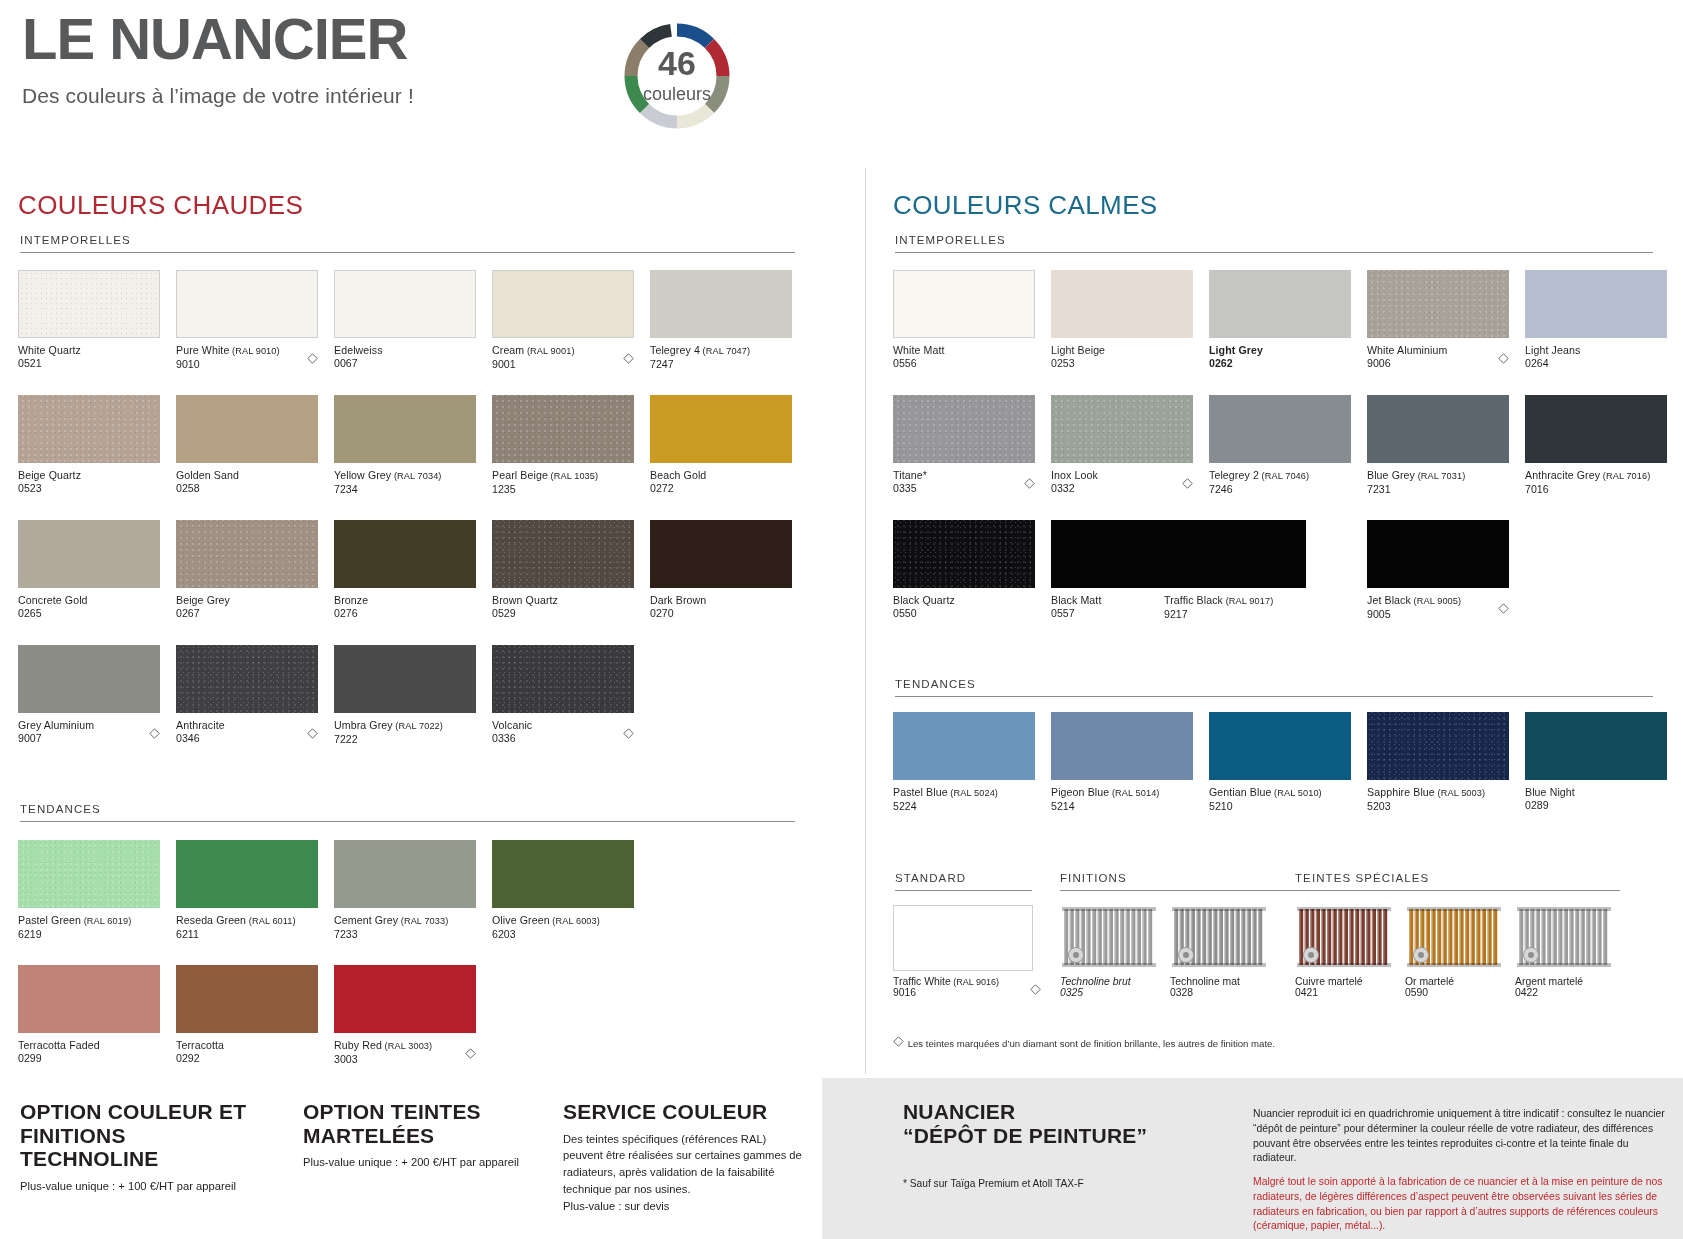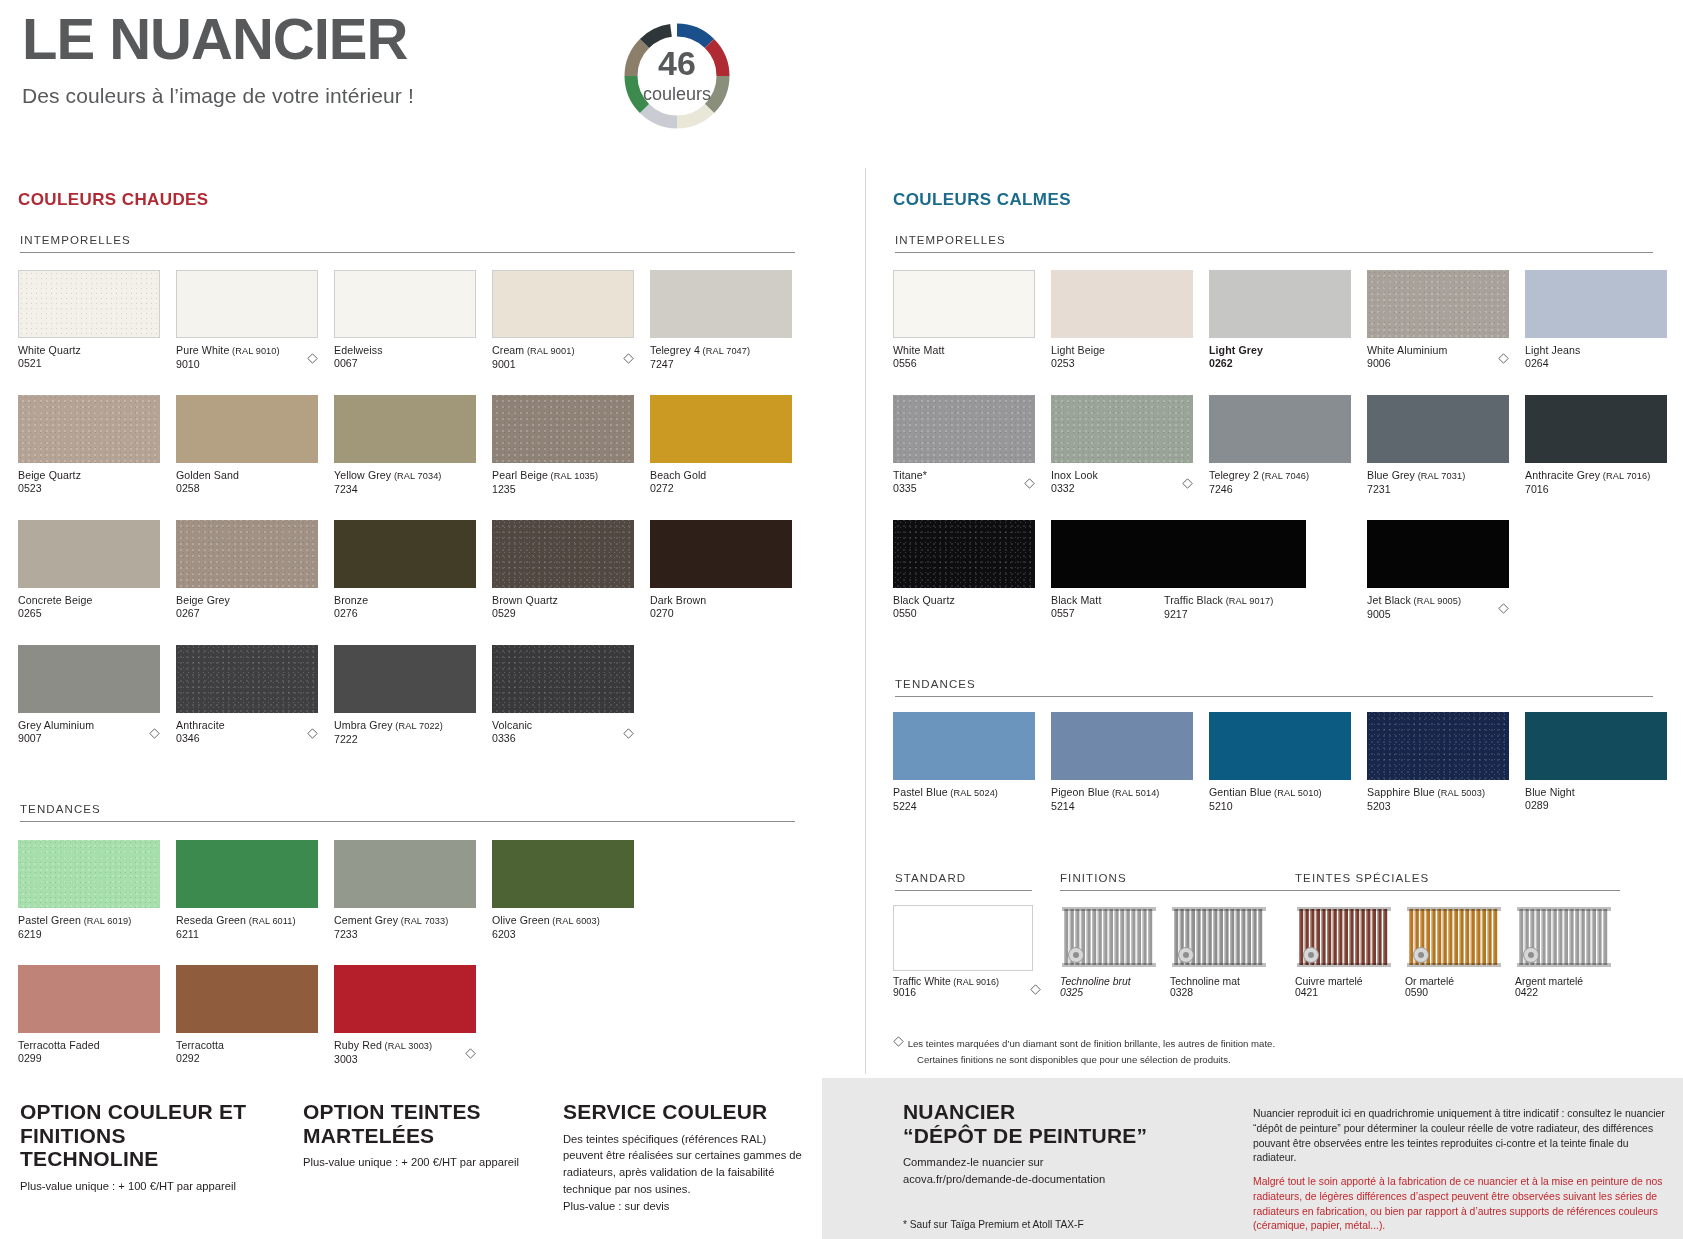--- a/index.html
+++ b/index.html
@@ -17,21 +17,21 @@
   .header { position:absolute; left:22px; top:10px; width:760px; height:140px; }
   .title { font-size:58px; font-weight:bold; letter-spacing:-1px; color:#58595b; line-height:1; }
   .subtitle { font-size:21px; color:#58595b; margin-top:16px; letter-spacing:.1px; }
   .ring-wrap { position:absolute; left:580px; top:8px; width:150px; height:125px; }
   .ring-wrap svg { display:block; }
   .ring-num { position:absolute; left:0; top:26px; width:150px; text-align:center; font-size:34px; font-weight:bold; color:#58595b; }
   .ring-lbl { position:absolute; left:0; top:66px; width:150px; text-align:center; font-size:18px; color:#58595b; }
   .vdiv { left:865px; top:168px; width:1px; height:906px; background:#d6d6d6; position:absolute; }
 
   
-  .sec-h { position:absolute; font-size:17px; font-weight:bold; letter-spacing:.4px; }
+  .sec-h { position:absolute; font-size:26px; font-weight:normal; letter-spacing:.4px; }
   .sec-h.warm { color:#b02a33; left:18px; top:190px; }
   .sec-h.calm { color:#1a6b8c; left:893px; top:190px; }
 
   .grp { position:absolute; font-size:11.5px; letter-spacing:1.1px; color:#3b3b3b; }
   .grp-line { position:absolute; height:1px; background:#8c8c8c; }
 
   
   .sw { position:absolute; width:142px; }
   .sw .chip { width:142px; height:68px; border:0; }
   .sw .chip.bordered { border:1px solid #cfcfcf; box-sizing:border-box; }
@@ -172,21 +172,21 @@
       <div class="sw" style="left: 650px; top: 395px;">
         <div class="chip" style="background: rgb(203, 154, 35);"></div>
         <div style="position: relative;">
           <div class="nm">Beach Gold</div>
         </div>
         <div class="code">0272</div>
       </div>
       <div class="sw" style="left: 18px; top: 520px;">
         <div class="chip" style="background: rgb(178, 170, 157);"></div>
         <div style="position: relative;">
-          <div class="nm">Concrete Beige</div>
+          <div class="nm">Concrete Gold</div>
         </div>
         <div class="code">0265</div>
       </div>
       <div class="sw" style="left: 176px; top: 520px;">
         <div class="chip" style="background: radial-gradient(rgba(0, 0, 0, 0.13) 0.8px, transparent 0.9px) 0px 0px / 5px 5px, radial-gradient(rgba(255, 255, 255, 0.22) 0.7px, transparent 0.8px) 2px 3px / 6px 6px, linear-gradient(rgb(160, 145, 132), rgb(160, 145, 132));"></div>
         <div style="position: relative;">
           <div class="nm">Beige Grey</div>
         </div>
         <div class="code">0267</div>
       </div>
@@ -711,21 +711,20 @@
     </div>
 
   <div class="foot-note" style="left:893px; top:1036px; width:700px;">
     <span style="position:relative; display:inline-block; width:12px;">
       <svg width="11" height="11" viewBox="0 0 11 11">
         <path d="M5.5 .8 L10.2 5.5 L5.5 10.2 L.8 5.5 Z" fill="none" stroke="#555" stroke-width="0.9"></path>
       </svg>
     </span>
     <span>Les teintes marquées d’un diamant sont de finition brillante, les autres de finition mate.</span>
   </div>
-  <div class="foot-note" style="left:917px; top:1053px; width:700px;">Certaines finitions ne sont disponibles que pour une sélection de produits.</div>
 
   <div class="grayband"></div>
 
   <div style="position:absolute; left:20px; top:1100px; width:245px;">
     <div class="blk-h" style="white-space:pre-line;">OPTION COULEUR ET
 FINITIONS TECHNOLINE</div>
     <div class="blk-p">Plus-value unique : + 100 €/HT par appareil</div>
   </div>
 
   <div style="position:absolute; left:303px; top:1100px; width:230px;">
@@ -736,22 +735,20 @@
 
   <div style="position:absolute; left:563px; top:1100px; width:240px;">
     <div class="blk-h">SERVICE COULEUR</div>
     <div class="blk-p" style="white-space:pre-line;">Des teintes spécifiques (références RAL) peuvent être réalisées sur certaines gammes de radiateurs, après validation de la faisabilité technique par nos usines.
 Plus-value : sur devis</div>
   </div>
 
   <div style="position:absolute; left:903px; top:1100px; width:280px;">
     <div class="blk-h" style="white-space:pre-line;">NUANCIER
 “DÉPÔT DE PEINTURE”</div>
-    <div class="blk-p" style="white-space:pre-line;">Commandez-le nuancier sur
-acova.fr/pro/demande-de-documentation</div>
     <div style="font-size:10.2px; margin-top:31px;">* Sauf sur Taïga Premium et Atoll TAX-F</div>
   </div>
 
   <div style="position:absolute; left:1253px; top:1100px; width:420px;">
     <div class="blk-p" style="font-size:10.4px; line-height:1.42;">Nuancier reproduit ici en quadrichromie uniquement à titre indicatif : consultez le nuancier “dépôt de peinture” pour déterminer la couleur réelle de votre radiateur, des différences pouvant être observées entre les teintes reproduites ci-contre et la teinte finale du radiateur.</div>
     <div class="blk-p" id="precaution-red" style="font-size: 10.4px; line-height: 1.42; margin-top: 9px; color: rgb(193, 39, 45);">Malgré tout le soin apporté à la fabrication de ce nuancier et à la mise en peinture de nos radiateurs, de légères différences d’aspect peuvent être observées suivant les séries de radiateurs en fabrication,  ou bien par rapport à d’autres supports de références couleurs (céramique, papier, métal...).</div>
   </div>
 
 </div>
 

